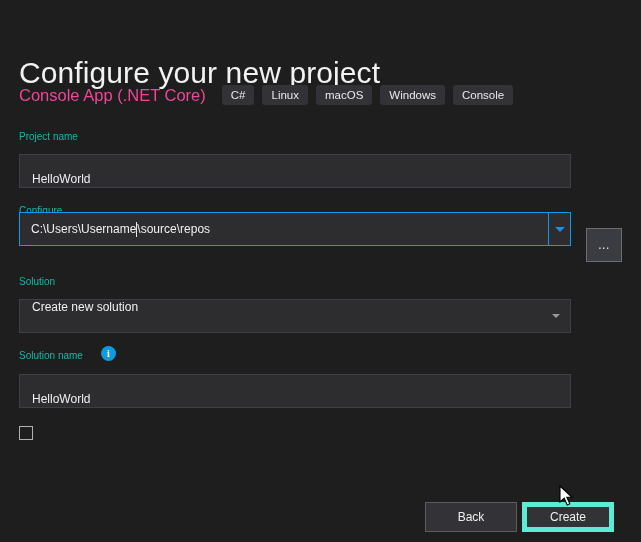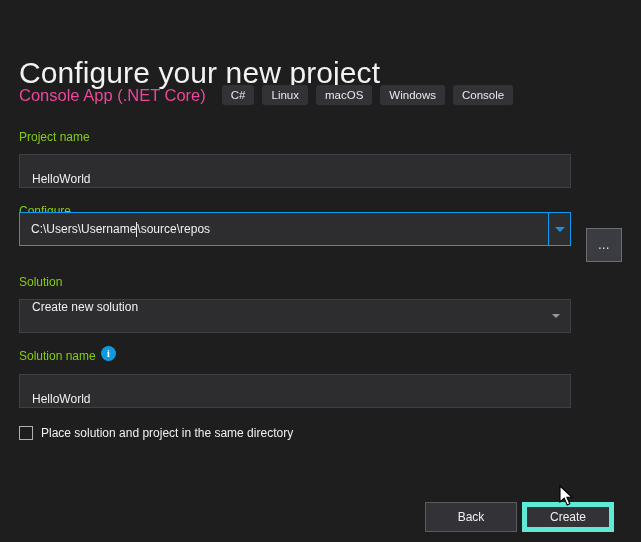--- a/index.html
+++ b/index.html
@@ -66,22 +66,22 @@
     font-size: 11.5px;
     line-height: 20px;
     height: 20px;
     padding: 0 9px;
     white-space: nowrap;
   }
 
   
   .field-label {
     position: absolute;
-    font-size: 12px;
-    color: #84cc16;
+    font-size: 10px;
+    color: #14b8a6;
     line-height: 16px;
     white-space: nowrap;
   }
 
   .text-input {
     position: absolute;
     left: 19px;
     width: 552px;
     height: 34px;
     box-sizing: border-box;
@@ -299,21 +299,20 @@
     <span>Create new solution</span>
     <span class="select-arrow"></span>
   </div>
 
   <div class="field-label" style="left:19px; top:348px;">Solution name</div>
   <div class="info-icon" style="left:101px; top:346px;">i</div>
   <input class="text-input" style="top: 374px;" type="text" value="HelloWorld">
 
   <div class="check-row">
     <span class="checkbox"></span>
-    <span class="check-label">Place solution and project in the same directory</span>
   </div>
 
   <div class="btn btn-back">Back</div>
   <div class="btn btn-create">Create</div>
 
   <svg class="cursor" viewBox="0 0 16 23">
     <polygon points="1,1 1,17 5.2,13.2 8.2,20 10.8,18.8 7.9,12.3 13,12.3" fill="#ffffff" stroke="#000000" stroke-width="1.1" stroke-linejoin="miter"></polygon>
   </svg>
 
 </div>

